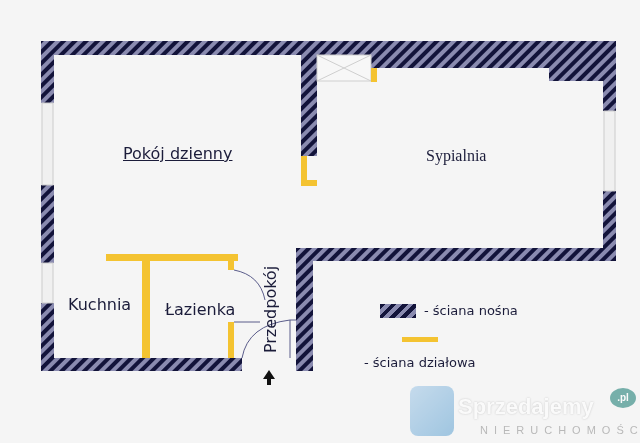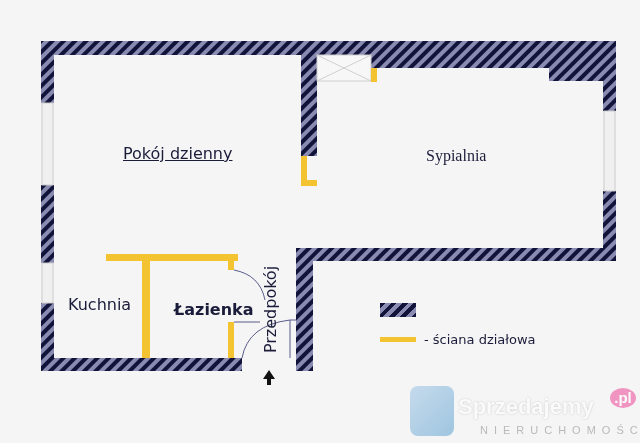--- a/index.html
+++ b/index.html
@@ -21,21 +21,21 @@
   }
   .legend-swatch-yellow { width: 36px; height: 5px; background: #f4c331; margin: 5px 0; }
   .legend-text { font-size: 13px; color: #1b1c3a; font-family: "DejaVu Sans", sans-serif; }
   .watermark {
     position: absolute; left: 400px; top: 380px; width: 240px; height: 60px;
     opacity: 0.55;
   }
   .wm-wilson { position: absolute; left: 52px; top: -2px; font-size: 40px; color: #888; font-weight: bold; letter-spacing: 1px; }
   .wm-nieru { position: absolute; left: 80px; top: 44px; font-size: 11px; color: #888; letter-spacing: 6px; }
   .wm-sprzedajemy { position: absolute; left: 58px; top: 14px; font-size: 22px; color: #fff; font-weight: bold; text-shadow: 0 0 2px #999; }
-  .wm-pl { position: absolute; left: 210px; top: 8px; width: 26px; height: 20px; background: #ec4899; border-radius: 50%; color: #fff; font-size: 15px; font-weight: bold; text-align: center; line-height: 20px; }
+  .wm-pl { position: absolute; left: 210px; top: 8px; width: 26px; height: 20px; background: #0f766e; border-radius: 50%; color: #fff; font-size: 10px; font-weight: bold; text-align: center; line-height: 20px; }
   .wm-logo { position: absolute; left: 10px; top: 6px; width: 44px; height: 50px; border-radius: 8px; background: linear-gradient(135deg, #9fc6e6, #5a9fd0); }
 </style>
 </head>
 <body>
 
 <svg id="plan" viewBox="0 0 640 443" xmlns="http://www.w3.org/2000/svg">
   <defs>
     <pattern id="hatch" patternUnits="userSpaceOnUse" width="8" height="8" patternTransform="rotate(45)">
       <rect width="8" height="8" fill="#8a8bb0"></rect>
       <rect width="4" height="8" fill="#12133a"></rect>
@@ -97,27 +97,28 @@
   </g>
 
   <g fill="#111">
     <polygon points="269,370 263,379 267,379 267,385 271,385 271,379 275,379"></polygon>
   </g>
 </svg>
 
 <div class="room-label" style="left:123px; top:144px;text-decoration:underline;">Pokój dzienny</div>
 <div class="room-label" style="left:426px; top:147px;font-family:Liberation Serif, serif;">Sypialnia</div>
 <div class="room-label" style="left:68px; top:295px;">Kuchnia</div>
-<div class="room-label" style="left:174px; top:300px;font-weight:bold;">Łazienka</div>
+<div class="room-label" style="left:165px; top:300px;">Łazienka</div>
 <div class="room-label" style="left:222px; top:300px; transform: rotate(-90deg); transform-origin: center; width:96px; text-align:center;">Przedpokój</div>
 
 <div class="legend-row" style="left:380px; top:303px;">
   <span class="legend-swatch-hatch"></span>
+  <span class="legend-text">- ściana nośna</span>
 </div>
-<div class="legend-row" style="left:380px; top:332px;">
+<div class="legend-row" style="left:364px; top:332px;flex-direction:column;">
   <span class="legend-swatch-yellow"></span>
   <span class="legend-text">- ściana działowa</span>
 </div>
 
 <div class="watermark">
   <div class="wm-logo"></div>
   <div class="wm-sprzedajemy">Sprzedajemy</div>
   <div class="wm-pl">.pl</div>
   <div class="wm-nieru">NIERUCHOMOŚCI</div>
 </div>

